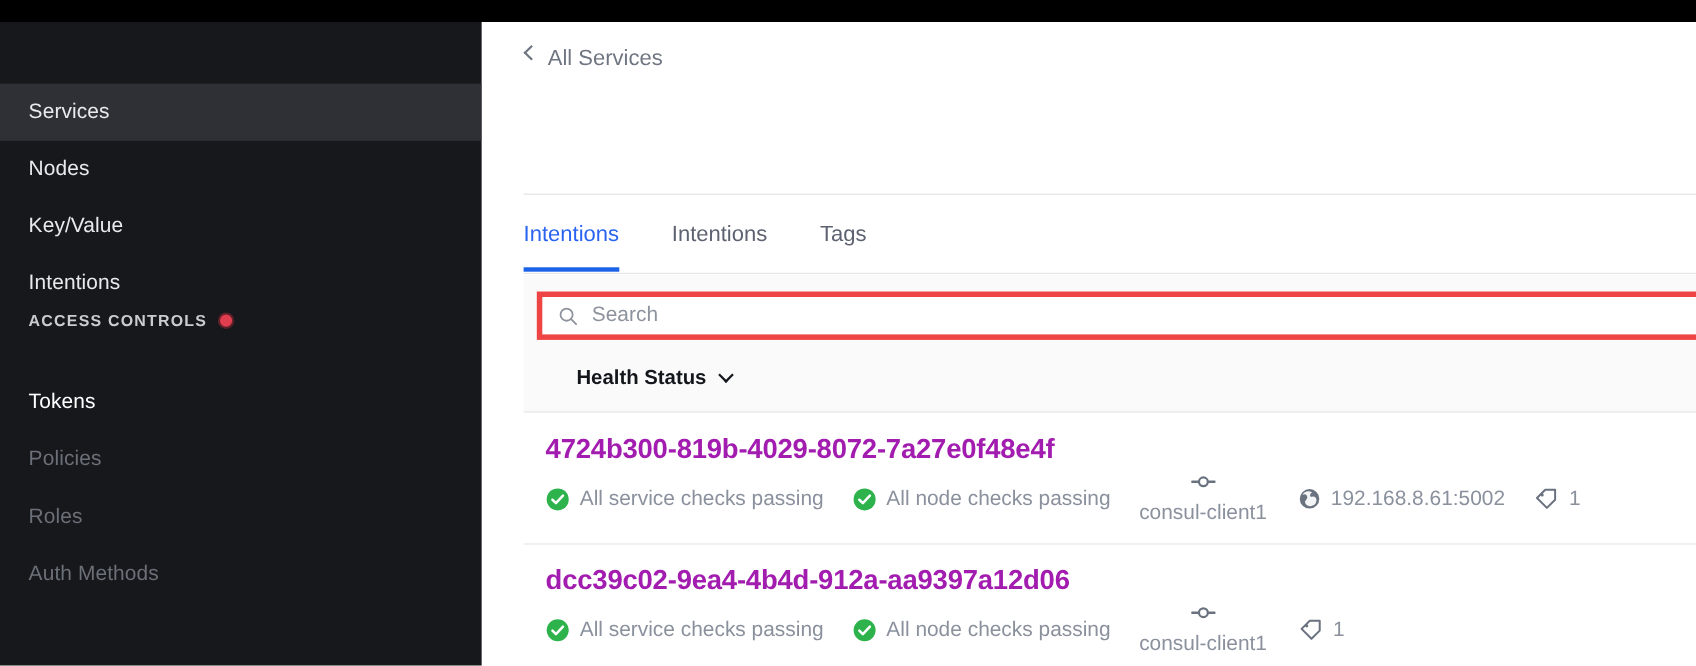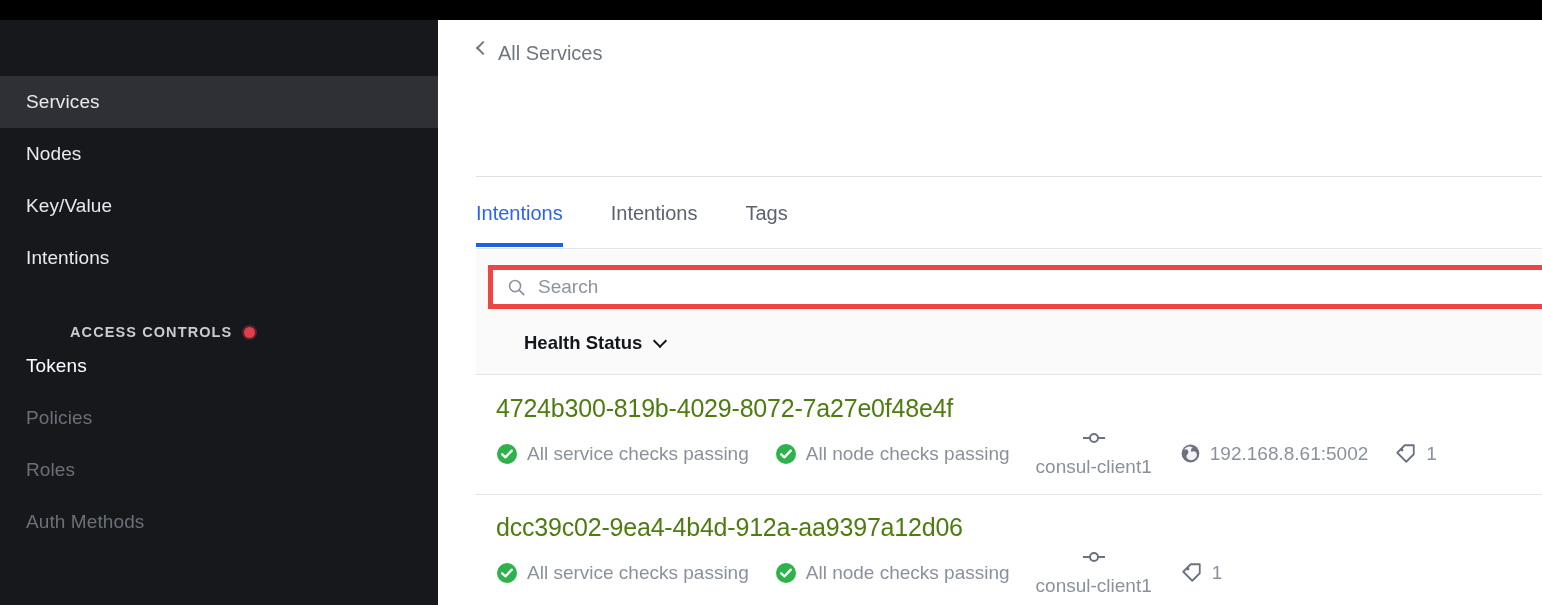--- a/index.html
+++ b/index.html
@@ -40,28 +40,27 @@
     color: #e9eaec;
     letter-spacing: .1px;
   }
   .nav-item.active { background: #2e3036; }
   .nav-item.dim { color: #6b6f77; }
   .nav-item.bright { color: #ffffff; }
 
   .nav-section {
     height: 56px;
     display: flex;
-    align-items: flex-end;
+    align-items: flex-start;
     padding-left: 26px;
     gap: 10px;
     font-size: 14.5px;
     font-weight: 700;
     letter-spacing: 1.1px;
     color: #c9ccd1;
-    margin-left: 44px;
   }
   .section-dot {
     width: 15px; height: 15px;
     border-radius: 50%;
     background: #e03d4e;
     border: 2px solid #5d1f28;
     display: inline-block;
   }
 
   
@@ -199,22 +198,22 @@
     position: absolute;
     top: 356px; left: 38px;
     width: 1066px;
   }
   .inst-row {
     padding: 18px 0 16px 20px;
     border-bottom: 1px solid #e3e4e7;
   }
   .inst-id {
     font-size: 25px;
-    font-weight: 400;
-    color: #4d7c0f;
+    font-weight: 700;
+    color: #a21caf;
     letter-spacing: -0.2px;
     margin-bottom: 6px;
   }
   .inst-meta {
     display: flex;
     align-items: center;
     gap: 0;
     font-size: 19px;
     color: #8a919d;
   }

